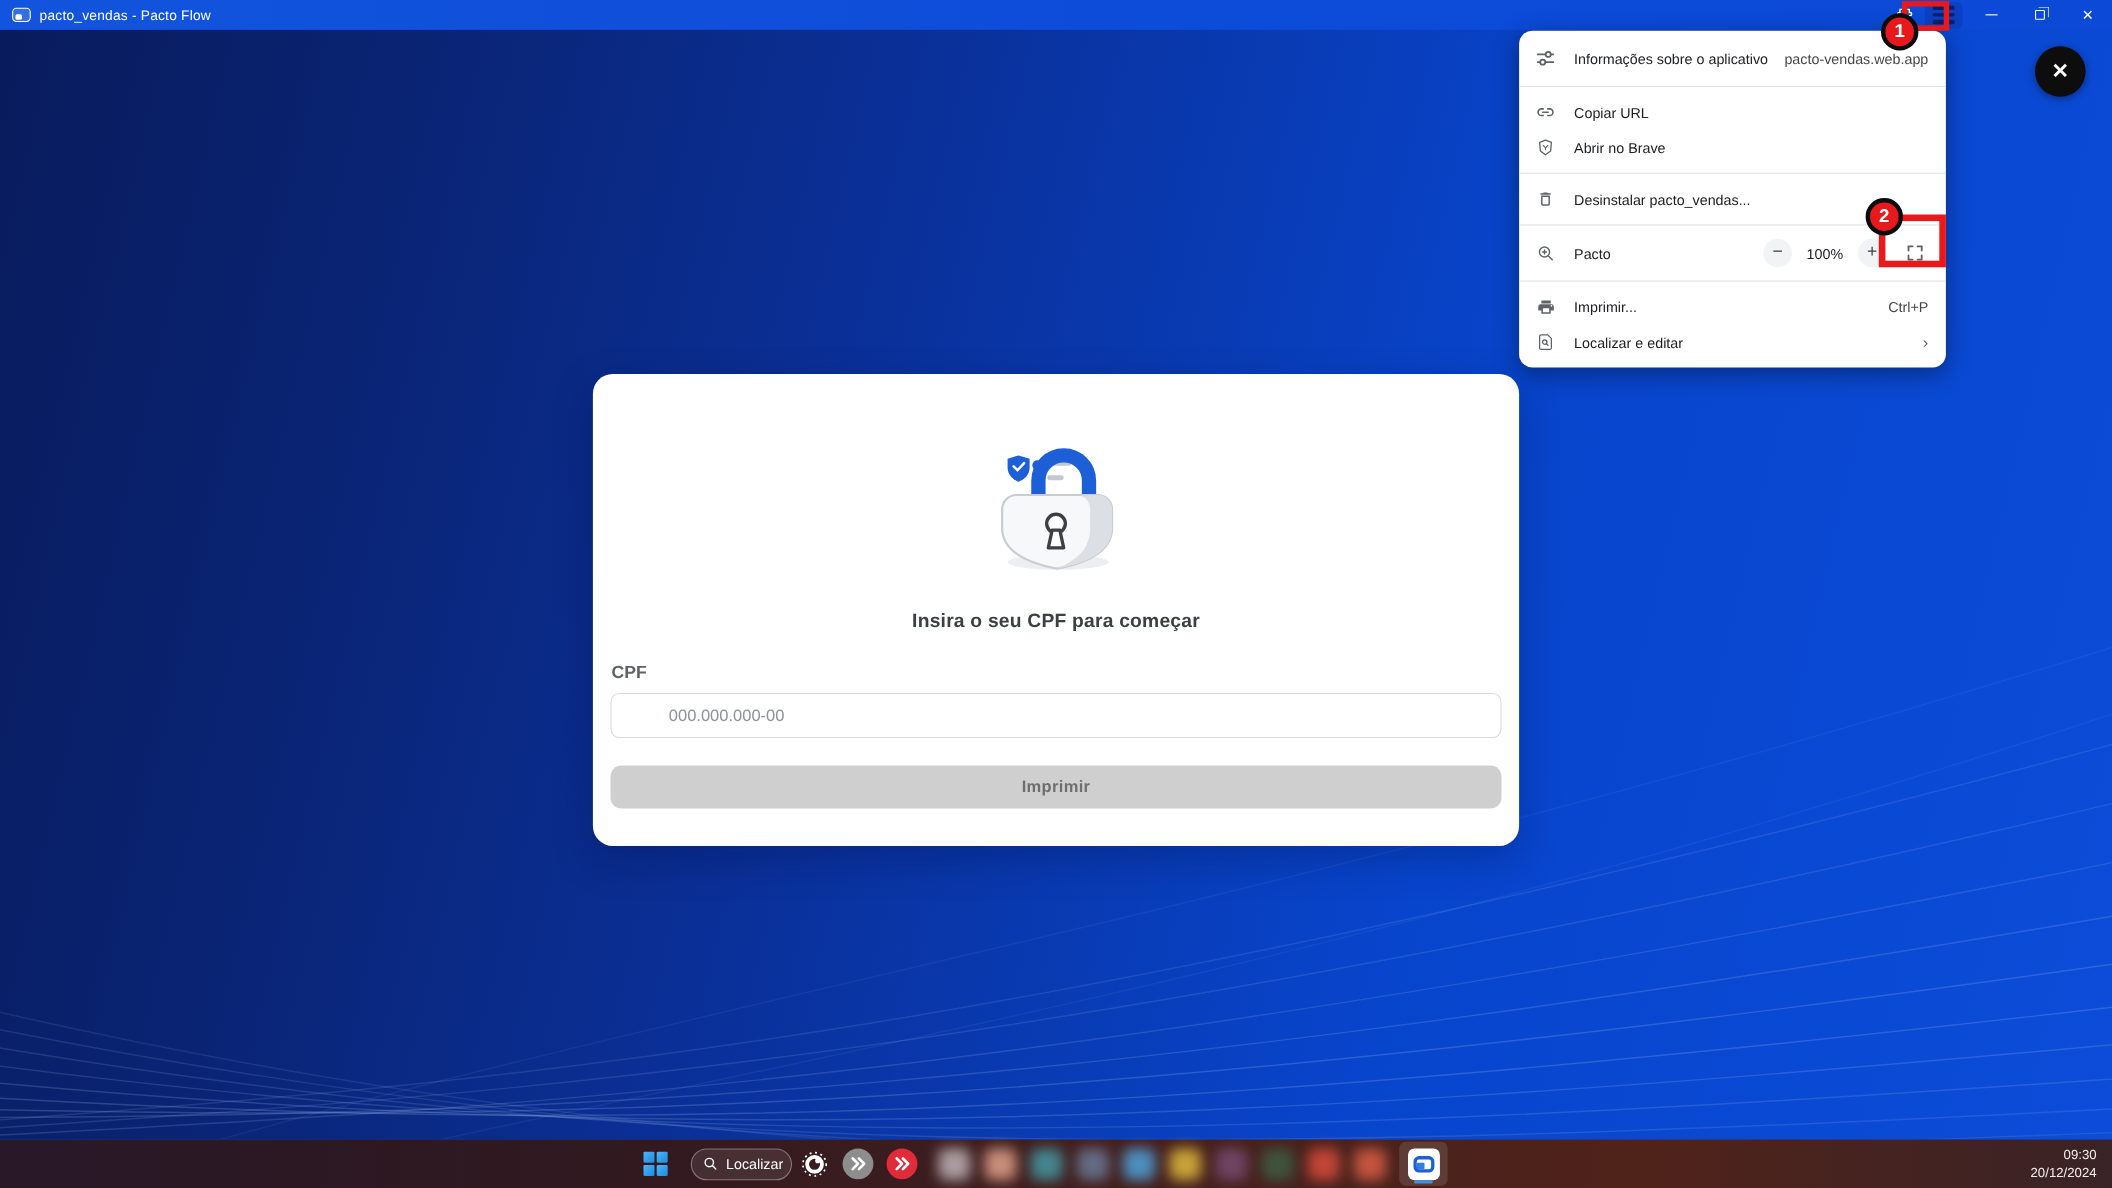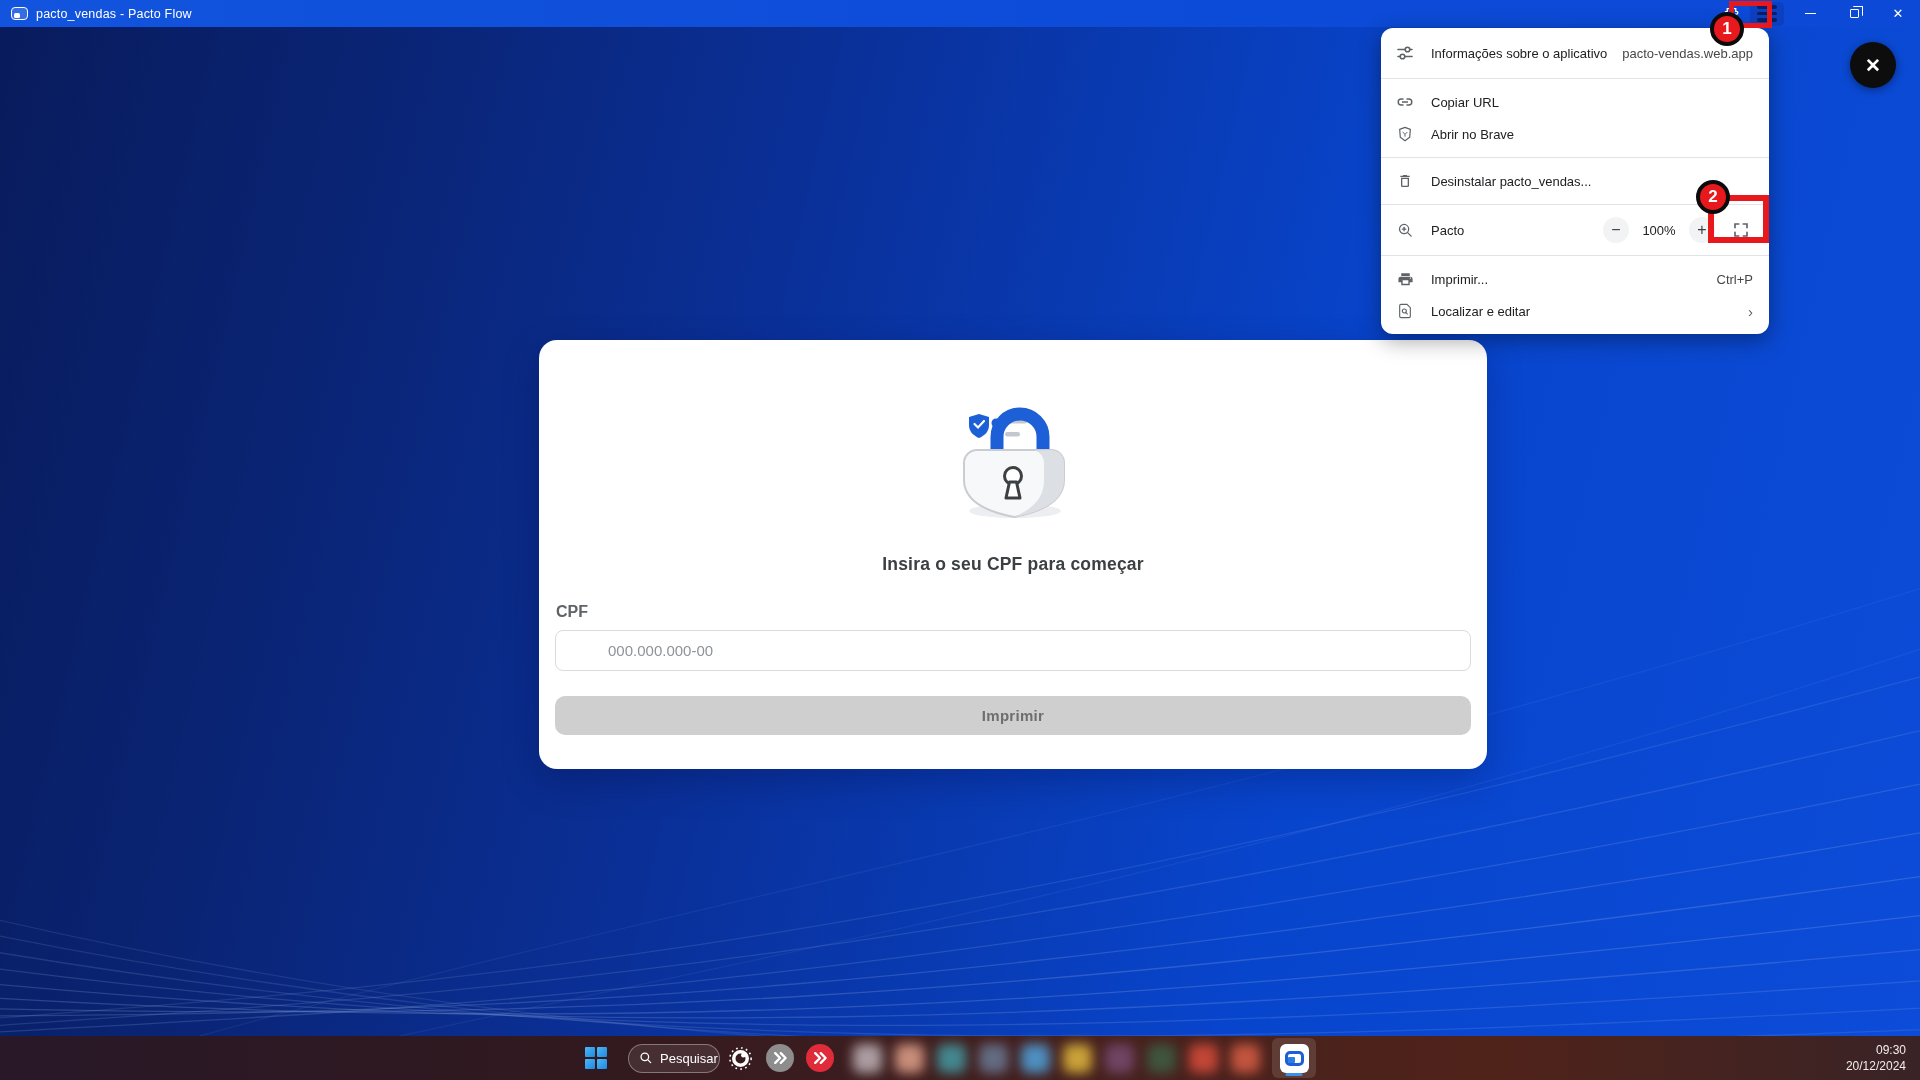--- a/index.html
+++ b/index.html
@@ -21,21 +21,21 @@
   .min-glyph { display:block; width:11px; height:1.5px; background:#fff; }
   .restore-glyph { position:relative; width:9px; height:9px; border:1.1px solid #fff; border-radius:1px; }
   .restore-glyph::before { content:""; position:absolute; left:2px; top:-4px; width:9px; height:9px; border:1.1px solid #fff; border-left:none; border-bottom:none; border-radius:1px; }
 
   
   .app-bg { position:absolute; left:0; top:27px; width:1920px; height:1009px;
     background:linear-gradient(103deg,#081b5c 0%,#0a2474 18%,#0a2f96 38%,#0845cd 68%,#0c4cd8 100%); overflow:hidden; }
   .app-bg .waves { position:absolute; left:0; bottom:0; }
 
   
-  .card { position:absolute; left:539px; top:313px; width:948px; height:429px; background:#fff; border-radius:18px;
+  .card { position:absolute; left:539px; top:313px; width:842px; height:429px; background:#fff; border-radius:18px;
     box-shadow:0 12px 36px rgba(2,10,60,.28); padding:0 16px; }
   .lock-wrap { display:flex; justify-content:center; padding-top:50px; }
   .card-title { text-align:center; margin-top:32px; font-size:17.5px; font-weight:bold; color:#3c4043; letter-spacing:.2px; }
   .cpf-label { margin-top:28px; font-size:16px; font-weight:bold; color:#5f6368; padding-left:1px; }
   .cpf-input { margin-top:9px; width:100%; height:41px; border:1px solid #d9dbde; border-radius:8px; padding-left:52px;
     font-size:15px; color:#202124; outline:none; font-family:"Liberation Sans",sans-serif; }
   .cpf-input::placeholder { color:#8e9399; }
   .submit-btn { margin-top:25px; width:100%; height:39px; border:none; border-radius:10px; background:#cfcfcf;
     color:#6e6e6e; font-size:15px; font-weight:bold; letter-spacing:.3px; font-family:"Liberation Sans",sans-serif; }
 
@@ -274,21 +274,21 @@
         <i></i>
         <i></i>
         <i></i>
       </span>
   </div>
   <div class="search-pill">
     <svg width="14" height="14" viewBox="0 0 24 24" fill="none" stroke="#ffffff" stroke-width="2.2" stroke-linecap="round">
       <circle cx="10" cy="10" r="6.5"></circle>
         <line x1="15.2" y1="15.2" x2="20" y2="20"></line>
     </svg>
-    <span>Pesquisar</span>
+    <span>Localizar</span>
   </div>
   <div class="tb-item" style="width:40px">
     <svg width="27" height="27" viewBox="0 0 28 28">
       <circle cx="14" cy="14" r="11" fill="none" stroke="#ffffff" stroke-width="1.6" stroke-dasharray="1.8 3.4"></circle>
       <circle cx="14" cy="14" r="7" fill="none" stroke="#ffffff" stroke-width="3.6"></circle>
       <circle cx="17" cy="10.5" r="2.4" fill="#ffffff"></circle>
     </svg>
   </div>
   <div class="tb-item" style="width:40px">
     <span class="circle-ico" style="background:#8d8d8d">

